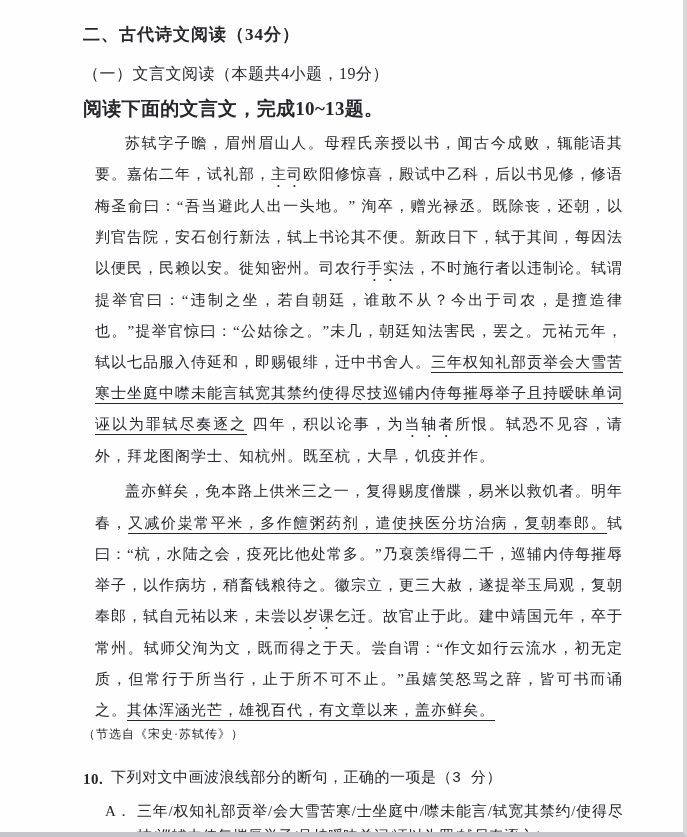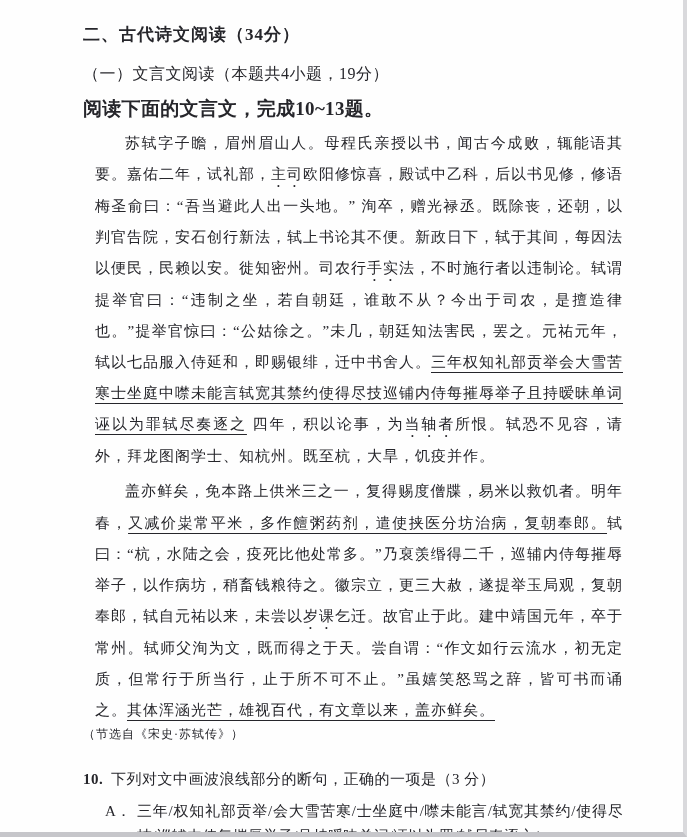--- a/index.html
+++ b/index.html
@@ -40,21 +40,21 @@
     -webkit-text-emphasis-position:under right;
     text-emphasis:filled dot #26262b;
     text-emphasis-position:under right;
   }
   .attribution {
     font-size:12px; letter-spacing:1px; 
   }
   .question { margin-top:24px; }
   .q-stem-row { display:flex; font-size:15px; line-height:1.6; letter-spacing:0.5px;margin-top:18px; }
   .q-number { font-weight:bold; flex:0 0 28px; }
-  .q-stem { flex:1; }
+  .q-stem { flex:1;font-family:Liberation Mono, monospace; }
   .options { margin-top:8px; }
   .option {
     display:flex; font-size:15px; line-height:1.7; letter-spacing:0.2px;
     padding-left:22px; margin-top:3px;
   }
   .option-label { flex:0 0 32px; }
   .option-text { flex:1; text-align:justify; }
 </style>
 </head>
 <body>

